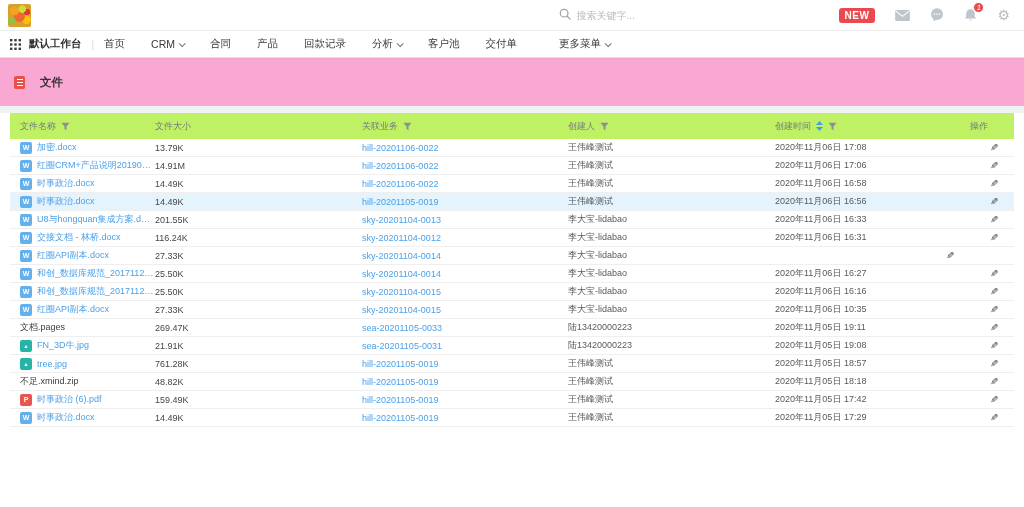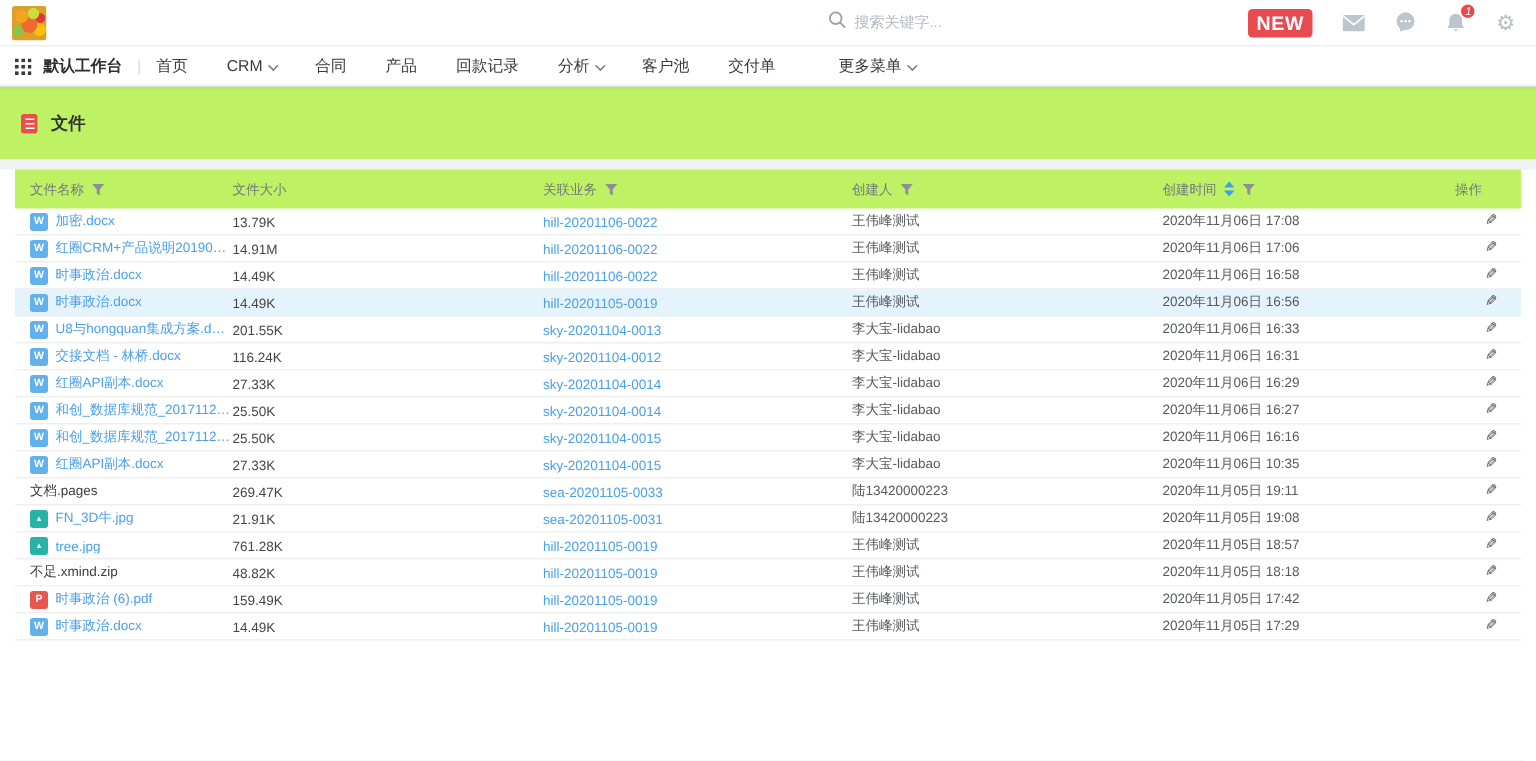--- a/index.html
+++ b/index.html
@@ -16,21 +16,21 @@
       radial-gradient(circle at 50% 55%, #ef6a30 0 5px, rgba(0,0,0,0) 5.5px),
       radial-gradient(circle at 18% 72%, #8bc34a 0 3.5px, rgba(0,0,0,0) 4px),
       radial-gradient(circle at 80% 68%, #ffc107 0 4px, rgba(0,0,0,0) 4.5px),
       radial-gradient(circle at 82% 35%, #e53935 0 3px, rgba(0,0,0,0) 3.5px),
       #d9a02a; }
   .topbar-right { margin-left:auto; display:flex; align-items:center; gap:20px; }
   .searchbox { display:flex; align-items:center; gap:6px; width:150px; margin-right:110px; }
   .searchbox input { border:none; outline:none; font-size:10px; color:#555; width:120px;
     font-family:inherit; background:transparent; }
   .searchbox input::placeholder { color:#b5bac1; }
-  .new-badge { background:#e84a4f; color:#fff; font-size:13px; font-weight:bold;
+  .new-badge { background:#e84a4f; color:#fff; font-size:10px; font-weight:bold;
     letter-spacing:.5px; padding:2px 6px; border-radius:3px; cursor:pointer; }
   .tb-icon { display:inline-flex; align-items:center; justify-content:center;
     position:relative; cursor:pointer; }
   .gear-glyph { font-size:14px; color:#b6bcc4; line-height:1; }
   .bell-badge { position:absolute; top:-6px; right:-7px; min-width:11px; height:11px;
     background:#e84a4f; border:1px solid #fff; border-radius:50%; color:#fff;
     font-size:7.5px; display:flex; align-items:center; justify-content:center; }
 
   
   .navbar { height:27px; background:#fff; border-bottom:1px solid #e2e2e2;
@@ -39,22 +39,22 @@
   .grid-icon { display:inline-flex; margin-right:8px; cursor:pointer; }
   .workspace { font-weight:bold; cursor:pointer; }
   .nav-divider { color:#d8d8d8; margin:0 10px; font-size:10px; }
   .nav-items { display:flex; align-items:center; gap:26px; list-style:none; }
   .nav-item { display:inline-flex; align-items:center; gap:4px; cursor:pointer; color:#3a3a3a; }
   .nav-item.more { margin-left:16px; }
   .caret { width:5px; height:5px; border-right:1.2px solid #777; border-bottom:1.2px solid #777;
     transform:rotate(45deg) translateY(-1px); display:inline-block; }
 
   
-  .title-card { background:#bef264; height:48px; display:flex; align-items:center;
-    padding:0 14px; gap:9px; }
+  .title-card { background:#f9a8d4; height:48px; display:flex; align-items:center;
+    padding:0 14px; gap:15px; }
   .doc-icon { width:11px; height:13px; background:#e8504a; border-radius:2px;
     position:relative; flex:none; }
   .doc-icon::before { content:""; position:absolute; left:2.5px; top:3.5px;
     width:6px; height:1.3px; background:#fff; box-shadow:0 3px 0 #fff, 0 6px 0 #fff; }
   .page-title { font-size:11.5px; font-weight:600; color:#333; }
 
   
   .table-card { background:#fff; margin-top:7px; padding:0 10px; height:394px; }
   .thead, .trow { display:grid; grid-template-columns:145px 207px 206px 207px 195px 1fr;
     align-items:center; }
@@ -354,21 +354,20 @@
   <div class="trow">
     <div class="td name">
       <span class="ficon word">W</span>
       <a class="fname">红圈API副本.docx</a>
     </div>
     <div class="td size">27.33K</div>
     <div class="td biz">
       <a class="biz-link">sky-20201104-0014</a>
     </div>
     <div class="td creator">李大宝-lidabao</div>
-    <div class="td created">2020年11月06日 16:29</div>
     <div class="td op">
       <span class="pencil"></span>
     </div>
   </div>
 
   <div class="trow">
     <div class="td name">
       <span class="ficon word">W</span>
       <a class="fname">和创_数据库规范_20171124.doc</a>
     </div>

